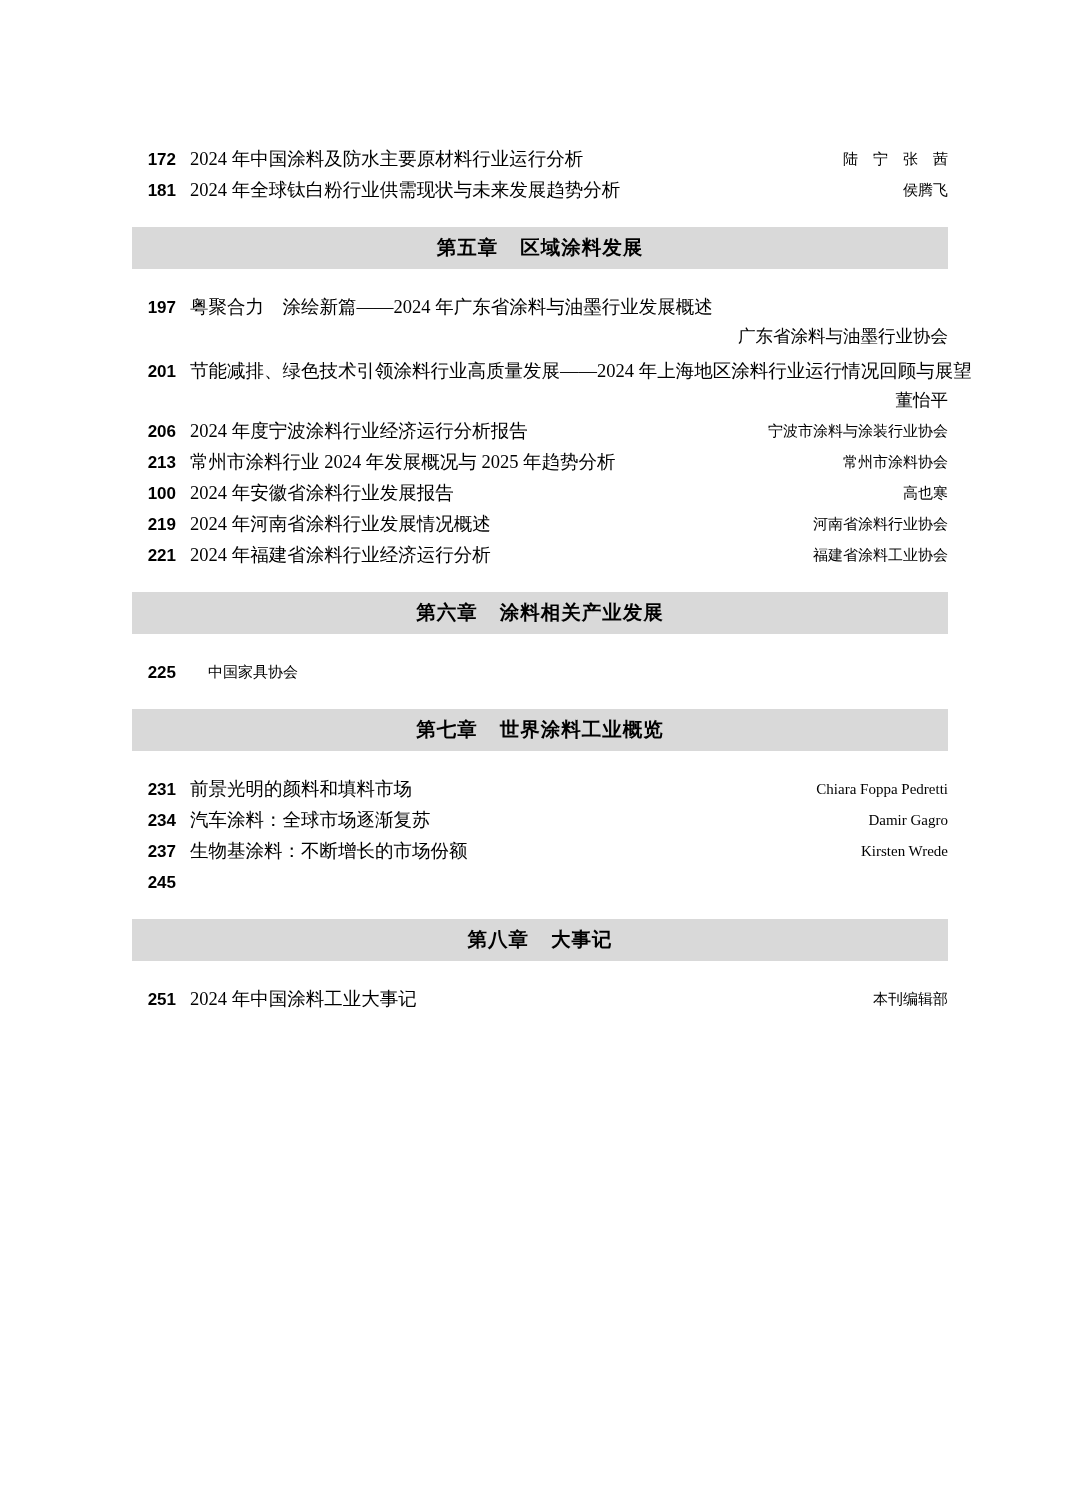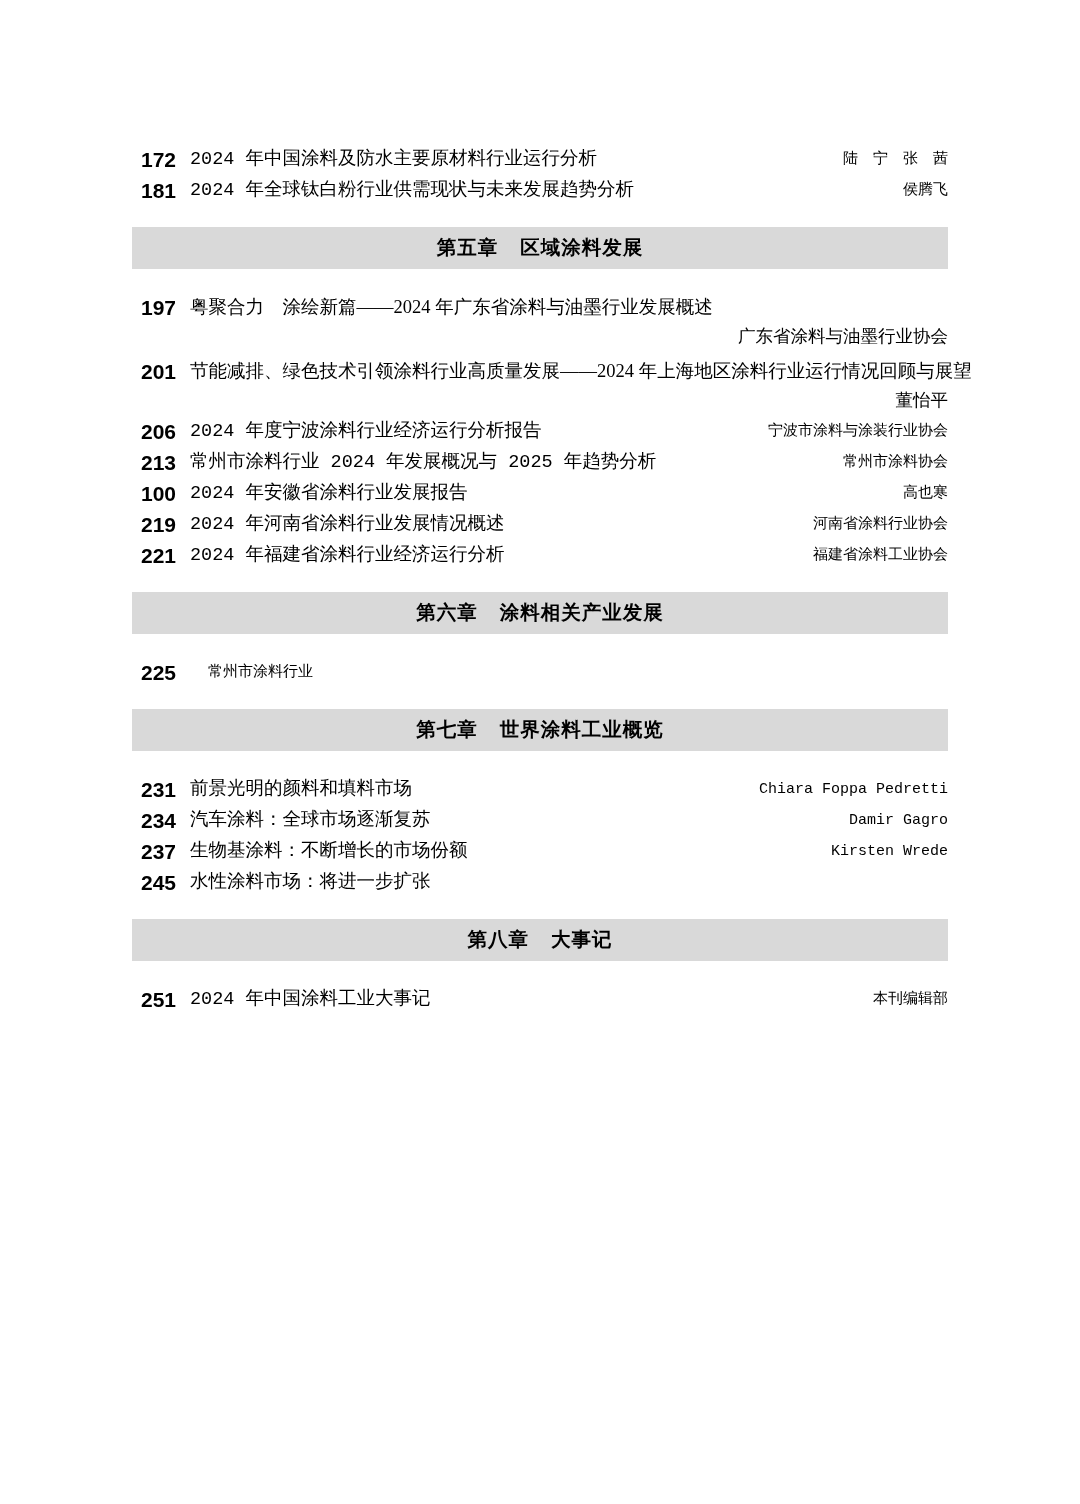--- a/index.html
+++ b/index.html
@@ -34,35 +34,34 @@
   .entry {
     display: flex;
     align-items: flex-start;
     margin-bottom: 2px;
   }
   .entry .pg {
     flex: 0 0 44px;
     text-align: right;
     font-family: "Liberation Sans", sans-serif;
     font-weight: bold;
-    font-size: 21px;
+    font-size: 17px;
     line-height: 29px;
     padding-right: 0;
   }
   .entry .body {
     flex: 1 1 auto;
     padding-left: 14px;
     min-width: 0;
   }
   .line {
     display: flex;
     justify-content: space-between;
     align-items: flex-end;
     line-height: 29px;
-    font-family: Liberation Mono, monospace;
   }
   .title {
     font-size: 18.5px;
     white-space: nowrap;
   }
   .author {
     font-size: 15px;
     white-space: nowrap;
     padding-left: 18px;
   }
@@ -203,21 +202,21 @@
 
     <div class="chapter">
       <span>第六章</span><span class="gap"></span><span>涂料相关产业发展</span>
     </div>
 
     <div class="group">
       <div class="entry">
         <div class="pg">225</div>
         <div class="body">
           <div class="line">
-            <span class="author">常州市涂料行业</span>
+            <span class="author">中国家具协会</span>
           </div>
         </div>
       </div>
     </div>
 
     <div class="chapter">
       <span>第七章</span><span class="gap"></span><span>世界涂料工业概览</span>
     </div>
 
     <div class="group">
@@ -250,21 +249,20 @@
             <span class="author">Kirsten Wrede</span>
           </div>
         </div>
       </div>
 
 
       <div class="entry">
         <div class="pg">245</div>
         <div class="body">
           <div class="line">
-            <span class="title">水性涂料市场：将进一步扩张</span>
           </div>
         </div>
       </div>
 
     </div>
 
     <div class="chapter">
       <span>第八章</span><span class="gap"></span><span>大事记</span>
     </div>
 

